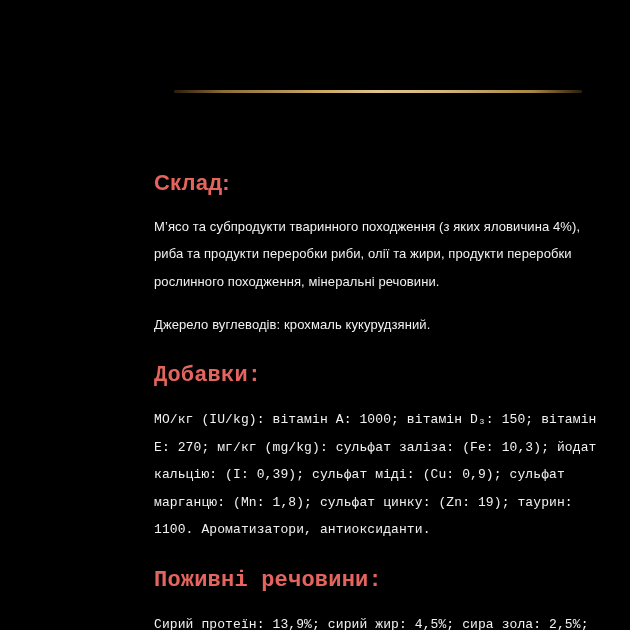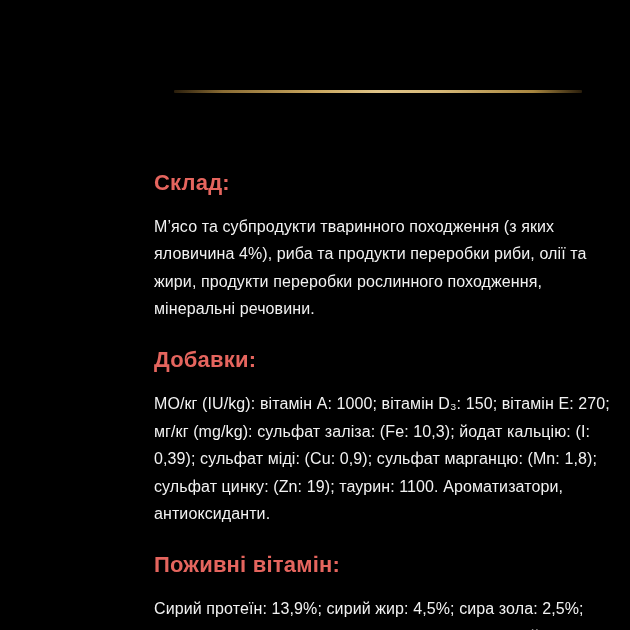--- a/index.html
+++ b/index.html
@@ -43,49 +43,50 @@
   }
   h2{
     color:var(--heading);
     font-size:22px;
     font-weight:bold;
     letter-spacing:0.2px;
     line-height:1.22;
     margin-bottom:5px;
   }
   .section{margin-bottom:0;}
-  .section + .section{margin-top:25px;}
+  .section + .section{margin-top:25px;font-family:Liberation Mono, monospace;}
   p{
     color:var(--body);
-    font-size:16px;
+    font-size:13px;
     line-height:27.4px;
     letter-spacing:0.1px;
   }
 </style>
 </head>
 <body>
 
 <div class="panel">
 
   <div class="gold-rule top"></div>
 
   <div class="content">
 
     <div class="section">
       <h2>Склад:</h2>
       <p>М’ясо та субпродукти тваринного походження (з яких яловичина 4%), риба та продукти переробки риби, олії та жири, продукти переробки рослинного походження, мінеральні речовини.</p>
+      <p>Джерело вуглеводів: крохмаль кукурудзяний.</p>
     </div>
 
     <div class="section">
       <h2>Добавки:</h2>
       <p>МО/кг (IU/kg): вітамін A: 1000; вітамін D₃: 150; вітамін E: 270; мг/кг (mg/kg): сульфат заліза: (Fe: 10,3); йодат кальцію: (I: 0,39); сульфат міді: (Cu: 0,9); сульфат марганцю: (Mn: 1,8); сульфат цинку: (Zn: 19); таурин: 1100. Ароматизатори, антиоксиданти.</p>
     </div>
 
     <div class="section">
-      <h2>Поживні вітамін:</h2>
+      <h2>Поживні речовини:</h2>
       <p>Сирий протеїн: 13,9%; сирий жир: 4,5%; сира зола: 2,5%; сира клітковина: 0,05%; крохмаль: 0,8%; загальний вміст цукрів: &lt;0,5%. Волога: 77,7%.</p>
     </div>
 
   </div>
 
   <div class="gold-rule bottom"></div>
 
 </div>
 
 </body></html>

